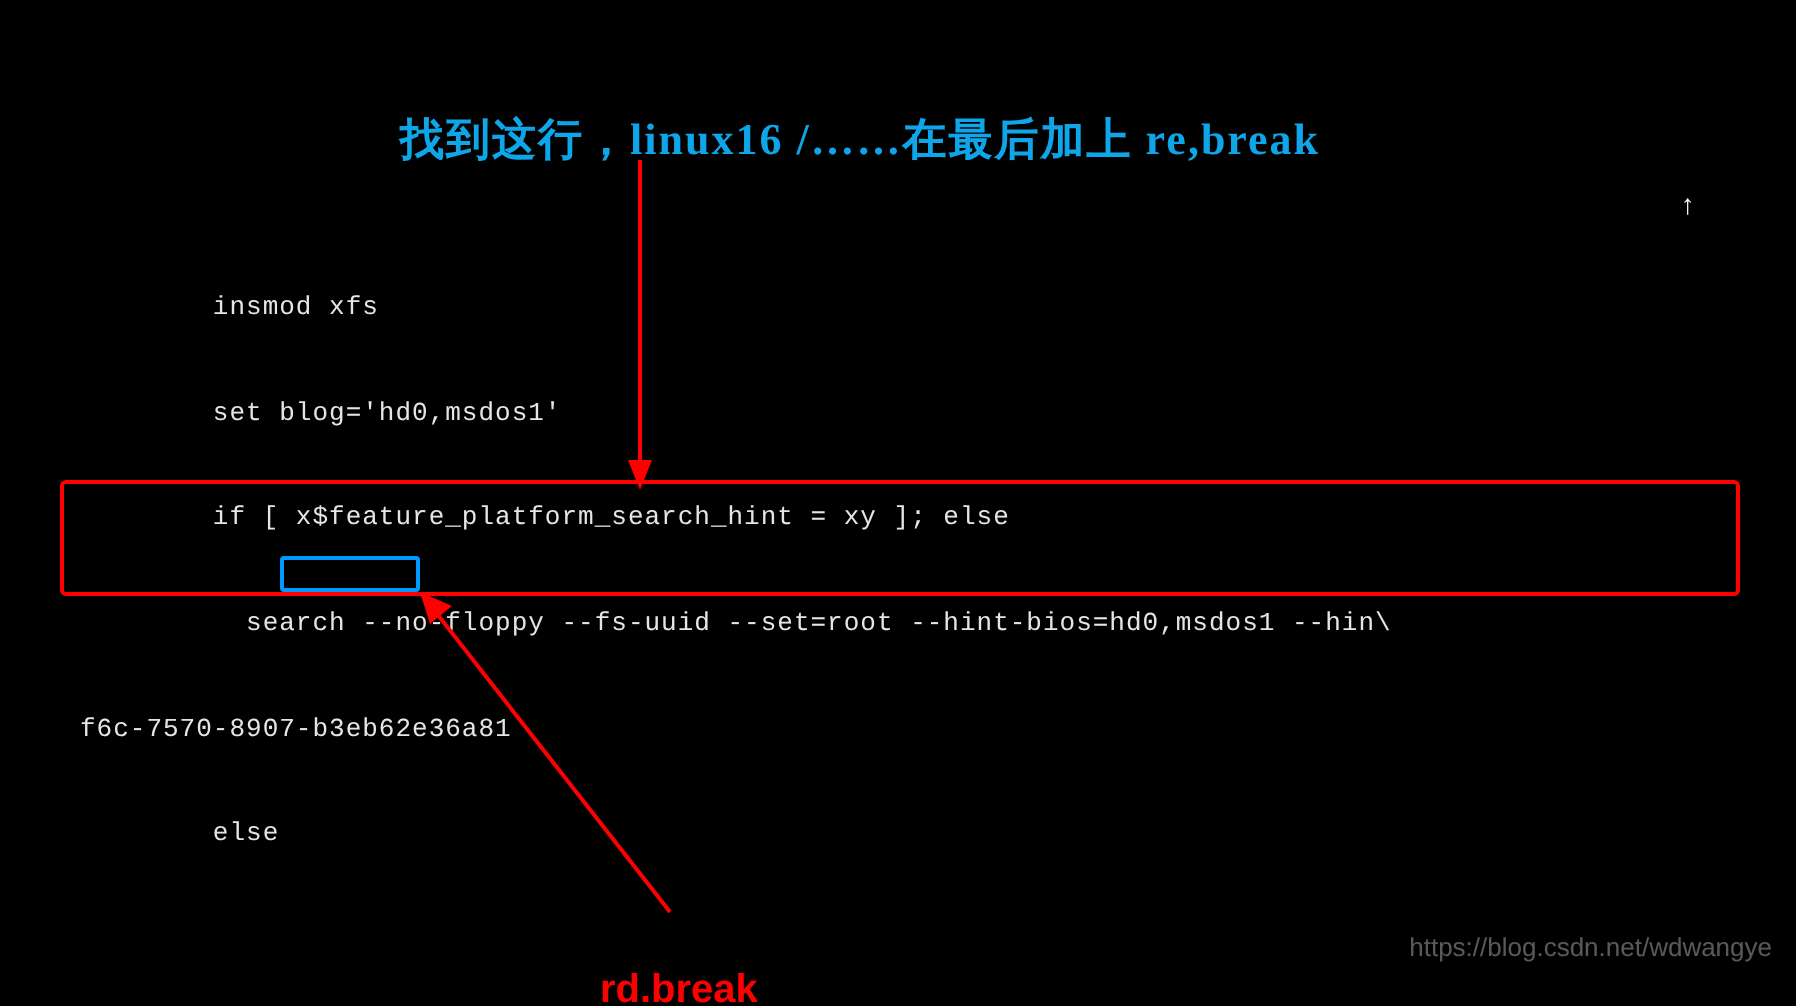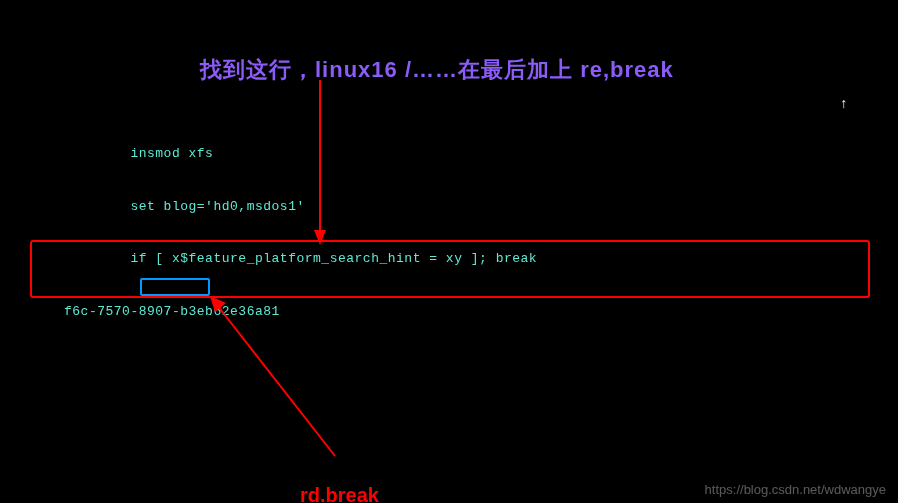--- a/index.html
+++ b/index.html
@@ -16,42 +16,42 @@
     .terminal {
       padding: 20px;
       white-space: pre;
       line-height: 1.35;
       letter-spacing: 0.5px;
     }
     .annotation-top {
       position: absolute;
       top: 55px;
       left: 200px;
-      color: #8b5cf6;
-      font-family: Liberation Sans, sans-serif;
+      color: #0ea5e9;
+      font-family: Liberation Serif, serif;
       font-size: 22px;
       font-weight: bold;
       letter-spacing: 1px;
     }
     .annotation-bottom {
       position: absolute;
       top: 460px;
       left: 300px;
       color: #ff0000;
       font-family: "Microsoft YaHei", sans-serif;
       font-size: 20px;
       font-weight: bold;
       margin-top: 24px;
     }
     .lines {
       position: absolute;
       top: 90px;
       left: 20px;
     }
-    .line { color: #5eead4; margin-left: 24px; }
+    .line { color: #e5e5e5; }
     .red-box {
       position: absolute;
       border: 2px solid #ff0000;
       border-radius: 3px;
       top: 240px;
       left: 30px;
       width: 840px;
       height: 58px;
       pointer-events: none;
     }
@@ -70,21 +70,21 @@
       top: 80px;
       left: 310px;
     }
     .arrow-red-2 {
       position: absolute;
       top: 296px;
       left: 210px;
     }
     .footer {
       position: absolute;
-      bottom: 6px;
+      bottom: 22px;
       right: 12px;
       color: rgba(255,255,255,0.35);
       font-family: Arial, sans-serif;
       font-size: 13px;
     }
     .up-arrow-char {
       position: absolute;
       top: 96px;
       right: 50px;
       color: #fff;
@@ -97,22 +97,24 @@
 <div class="annotation-top">找到这行，linux16 /……在最后加上 re,break</div>
 
 <svg class="arrow-red-1" width="40" height="170">
   <line x1="10" y1="0" x2="10" y2="155" stroke="#ff0000" stroke-width="2"></line>
   <polygon points="10,165 4,150 16,150" fill="#ff0000"></polygon>
 </svg>
 
 <div class="lines terminal">
   <div class="line">        insmod xfs</div>
   <div class="line">        set blog='hd0,msdos1'</div>
-  <div class="line">        if [ x$feature_platform_search_hint = xy ]; break</div>
+  <div class="line">        if [ x$feature_platform_search_hint = xy ]; else</div>
+  <div class="line">          search --no-floppy --fs-uuid --set=root --hint-bios=hd0,msdos1 --hin\</div>
   <div class="line">f6c-7570-8907-b3eb62e36a81</div>
+  <div class="line">        else</div>
   
   
   
   
   
   
   
   <div class="line"></div>
   
   

